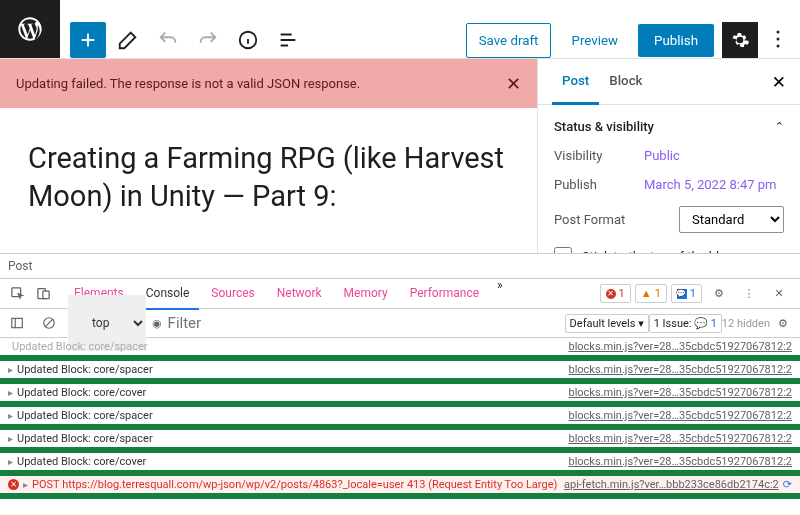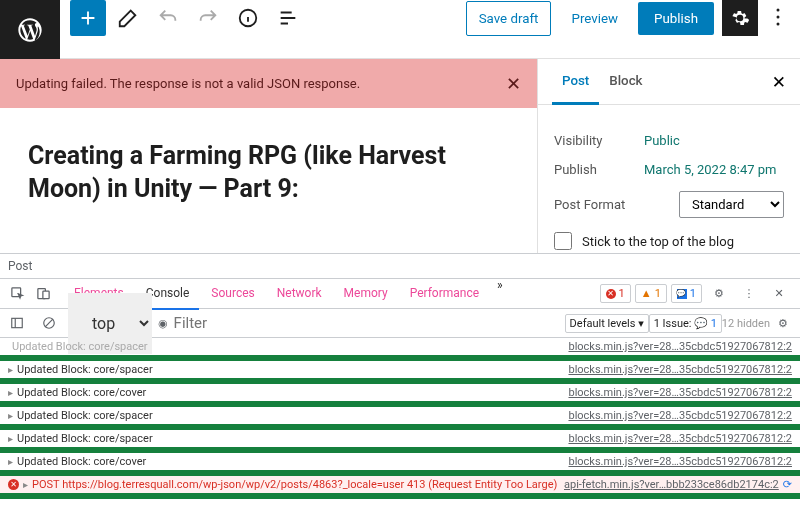--- a/index.html
+++ b/index.html
@@ -1,63 +1,63 @@
 <!DOCTYPE html>
 <html><head>
 <meta charset="utf-8">
 <style>
 *{margin:0;padding:0;box-sizing:border-box;font-family:-apple-system,BlinkMacSystemFont,"Segoe UI",Roboto,sans-serif}
 body{width:800px;height:515px;overflow:hidden;background:#fff;font-size:13px;color:#1e1e1e}
 .editor{height:253px;display:flex;flex-direction:column}
-.top-toolbar{display:flex;align-items:flex-start;height:59px;border-bottom:1px solid #e0e0e0}
+.top-toolbar{display:flex;align-items:flex-end;height:59px;border-bottom:1px solid #e0e0e0}
 .wp-logo{width:60px;height:59px;background:#1e1e1e;display:flex;align-items:center;justify-content:center}
 .wp-logo svg{width:28px;height:28px;fill:#fff}
 .tb-left{display:flex;align-items:center;padding-left:10px;gap:4px}
 .icon-btn{width:36px;height:36px;display:flex;align-items:center;justify-content:center;border:none;background:transparent;border-radius:2px;cursor:pointer}
 .icon-btn.add{background:#007cba;color:#fff}
 .icon-btn svg{width:22px;height:22px}
 .tb-right{margin-left:auto;display:flex;align-items:center;gap:8px;padding-right:10px}
 .save-draft{padding:9px 12px;background:#fff;border:1px solid #007cba;color:#007cba;border-radius:2px;cursor:pointer}
 .preview{padding:9px 12px;background:#fff;border:none;color:#007cba;cursor:pointer}
 .publish{padding:9px 16px;background:#007cba;color:#fff;border:none;border-radius:2px;cursor:pointer}
 .gear-btn{width:36px;height:36px;background:#1e1e1e;color:#fff;display:flex;align-items:center;justify-content:center;border:none;cursor:pointer}
 .more-btn{width:24px;height:36px;background:transparent;border:none;cursor:pointer}
 .editor-body{flex:1;display:flex;overflow:hidden}
 .canvas{flex:1;overflow:hidden}
 .error-bar{background:#f0aaaa;padding:14px 16px;display:flex;align-items:center;justify-content:space-between;color:#5a1a1a;font-size:13px}
 .error-bar .close{background:transparent;border:none;font-size:18px;cursor:pointer;color:#5a1a1a}
-.post-title{padding:32px 28px 0;font-size:25px;font-weight:700;line-height:1.3}
+.post-title{padding:32px 28px 0;font-size:29px;font-weight:400;line-height:1.3}
 .sidebar{width:263px;border-left:1px solid #e0e0e0;display:flex;flex-direction:column;font-size:13px}
 .sidebar-tabs{display:flex;align-items:center;height:46px;padding:0 14px;border-bottom:1px solid #e0e0e0}
 .sidebar-tab{padding:14px 10px;font-weight:500;border:none;background:transparent;cursor:pointer;color:#555;border-bottom:3px solid transparent}
 .sidebar-tab.active{color:#007cba;border-bottom-color:#007cba}
 .sidebar-close{margin-left:auto;background:transparent;border:none;font-size:17px;cursor:pointer}
 .panel{padding:14px 16px;border-bottom:1px solid #e0e0e0}
 .panel-hdr{display:flex;justify-content:space-between;align-items:center;font-weight:500;cursor:pointer}
 .field-row{display:flex;align-items:center;margin-top:14px;font-size:13px}
 .field-row .lbl{width:90px;color:#555}
-.field-row .link{color:#0f766e;cursor:pointer}
+.field-row .link{color:#8b5cf6;cursor:pointer}
 .select{border:1px solid #8c8f94;padding:4px 22px 4px 8px;border-radius:2px;background:#fff;font-size:13px;cursor:pointer}
 .chk-row{display:flex;align-items:center;margin-top:14px;gap:10px;font-size:13px}
 .chk-row input{width:18px;height:18px}
 .devtools{height:262px;border-top:1px solid #cacdd1;display:flex;flex-direction:column;background:#fff;font-family:Menlo,Consolas,monospace;font-size:11px}
 .dt-tab-bar{height:25px;display:flex;align-items:center;padding:0 8px;border-bottom:1px solid #cacdd1;font-family:-apple-system,sans-serif;font-size:12px;color:#5f6368}
 .dt-top{height:30px;display:flex;align-items:center;border-bottom:1px solid #cacdd1;padding:0 4px}
 .dt-icon{width:26px;height:26px;display:flex;align-items:center;justify-content:center;cursor:pointer;color:#5f6368}
 .dt-tabs{display:flex;gap:2px;margin-left:8px;font-family:-apple-system,sans-serif;font-size:12px}
 .dt-tab{padding:8px 10px;color:#ec4899;cursor:pointer}
 .dt-tab.active{color:#333;border-bottom:2px solid #1a73e8}
 .dt-expand{padding:0 6px;cursor:pointer}
 .dt-status{margin-left:auto;display:flex;align-items:center;gap:4px;padding-right:4px;font-family:-apple-system,sans-serif;font-size:11px}
 .stat-box{display:flex;align-items:center;gap:3px;padding:2px 5px;border:1px solid #cacdd1;border-radius:2px}
 .stat-box.err{color:#d93025}
 .stat-box.warn{color:#e37400}
 .stat-box.info{color:#1a73e8}
 .dt-filter{height:29px;display:flex;align-items:center;border-bottom:1px solid #cacdd1;padding:0 4px;gap:6px}
-.dt-ctx{border:none;font-size:16px;color:#333;padding:20px}
+.dt-ctx{border:none;font-size:12px;color:#333;padding:20px}
 .dt-fil-input{border:none;outline:none;flex:0 0 120px;font-size:15px;color:#999}
 .dt-right-ctrls{margin-left:auto;display:flex;align-items:center;gap:0;font-family:-apple-system,sans-serif;font-size:11px}
 .dt-sel{border:1px solid #cacdd1;padding:2px 4px;border-radius:2px;font-size:11px}
 .hidden-count{color:#999}
 .console-body{flex:1;overflow:auto;font-size:11px}
 .log-row{display:flex;align-items:center;padding:2px 8px;border-bottom:6px solid #15803d;min-height:18px}
 .log-row .tri{color:#888;margin-right:4px;font-size:10px}
 .log-row .msg{color:#333}
 .log-row .src{margin-left:auto;color:#5f6368;text-decoration:underline;cursor:pointer;white-space:nowrap}
 .log-row.err{background:#fff0f0;color:#d93025}
@@ -138,20 +138,24 @@
       <h1 class="post-title">Creating a Farming RPG (like Harvest Moon) in Unity — Part 9:</h1>
     </div>
 
     <aside class="sidebar">
       <div class="sidebar-tabs">
         <button class="sidebar-tab active">Post</button>
         <button class="sidebar-tab">Block</button>
         <button class="sidebar-close">✕</button>
       </div>
       <div class="panel">
+        <div class="panel-hdr">
+          <span>Status &amp; visibility</span>
+          <span class="caret">⌃</span>
+        </div>
         <div class="field-row">
           <span class="lbl">Visibility</span>
           <span class="link">Public</span>
         </div>
         <div class="field-row">
           <span class="lbl">Publish</span>
           <span class="link">March 5, 2022 8:47 pm</span>
         </div>
         <div class="field-row">
           <span class="lbl">Post Format</span>

